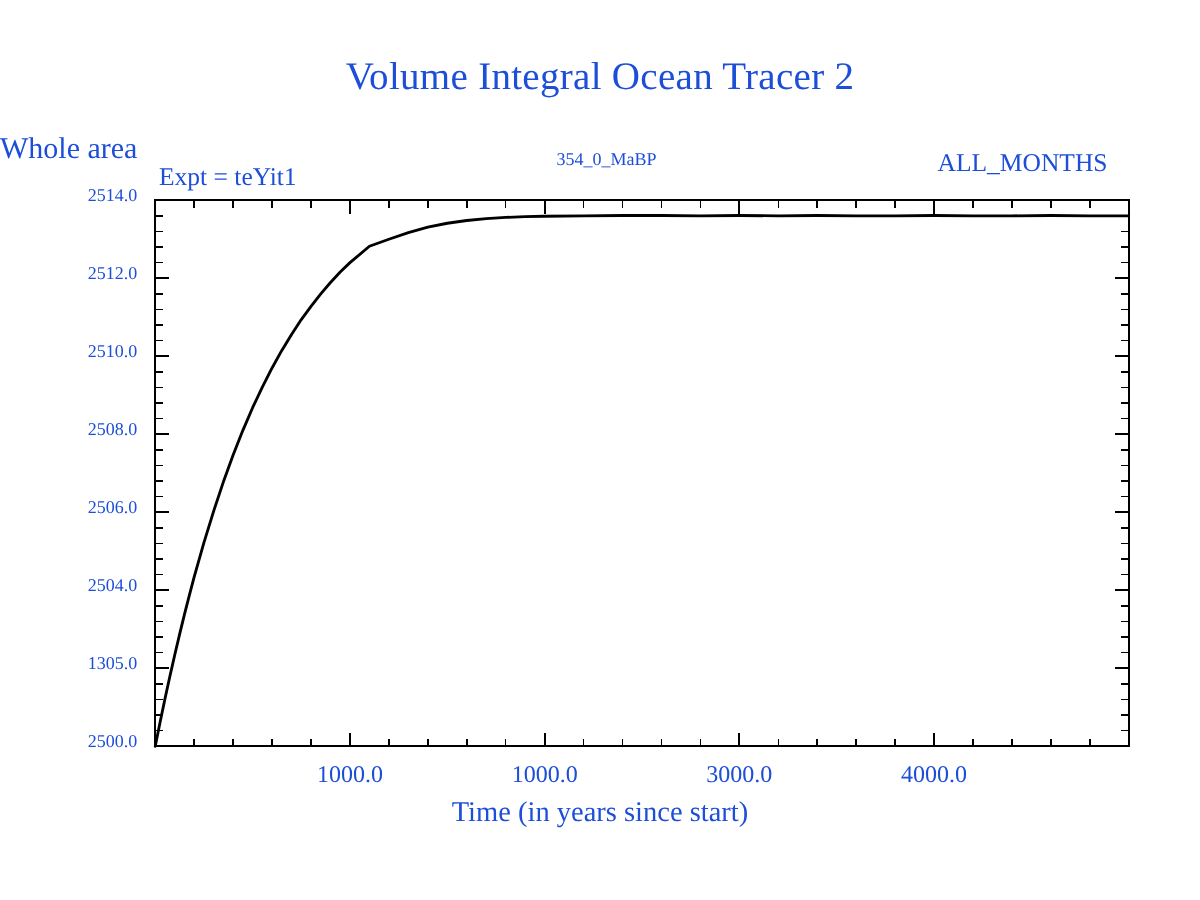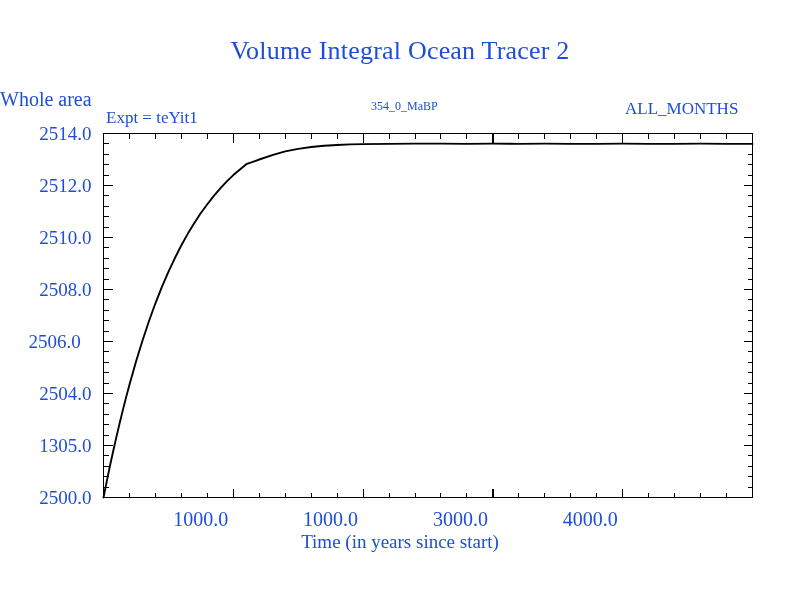--- a/index.html
+++ b/index.html
@@ -27,25 +27,25 @@
   #expt{left:106px;top:108px;font-size:17px;}
   #period{left:371px;top:99px;font-size:12px;}
   #months{left:625px;top:99px;font-size:17px;}
 
   #xlabel{
     left:0;top:531px;width:800px;text-align:center;
     font-size:19px;
   }
 
   .ytick-label{
-    font-size:19px;text-align:right;
+    font-size:12px;text-align:right;
     right:0;width:74px;
   }
   .xtick-label{
-    font-size:20px;
+    font-size:16px;text-align:center;
     width:120px;
   }
 
   #plotsvg{position:absolute;left:0;top:0;}
 </style>
 </head>
 <body>
 
 <div id="stage">
 
@@ -182,21 +182,21 @@
       </g>
     <g id="curve-group">
         <path d="M 103.50 497.50 L 106.75 481.38 L 109.99 465.78 L 113.23 450.96 L 116.48 436.66 L 119.72 422.88 L 122.97 409.62 L 126.22 396.88 L 129.46 384.66 L 135.95 361.78 L 142.44 340.72 L 148.93 321.22 L 155.42 303.28 L 161.91 286.90 L 168.40 271.82 L 174.89 258.04 L 181.38 245.30 L 187.87 233.60 L 194.36 222.94 L 200.85 213.06 L 207.34 204.22 L 213.83 195.90 L 220.32 188.36 L 226.81 181.34 L 233.30 175.10 L 246.28 164.18 L 259.26 159.50 L 272.24 155.08 L 285.22 151.44 L 298.20 148.84 L 311.18 147.02 L 324.16 145.72 L 337.14 144.94 L 350.12 144.42 L 363.10 144.16 L 389.06 143.90 L 415.02 143.64 L 440.98 143.64 L 466.94 143.90 L 492.90 143.64 L 518.86 143.90 L 544.82 143.64 L 570.78 143.90 L 596.74 143.90 L 622.70 143.64 L 648.66 143.90 L 674.62 143.90 L 700.58 143.64 L 726.54 143.90 L 752.50 143.90" fill="none" stroke="#000000" stroke-width="1.9" stroke-linejoin="round" stroke-linecap="round"></path>
       </g>
   </svg>
 
   <div id="ylabels">
       <div class="txt ytick-label" style="left: 17.5px; top: 486.5px;">2500.0</div>
       <div class="txt ytick-label" style="left: 17.5px; top: 434.5px;">1305.0</div>
       <div class="txt ytick-label" style="left: 17.5px; top: 382.5px;">2504.0</div>
-      <div class="txt ytick-label" style="left: 17.5px; top: 330.5px; text-align: center;">2506.0</div>
+      <div class="txt ytick-label" style="left: 17.5px; top: 330.5px;">2506.0</div>
       <div class="txt ytick-label" style="left: 17.5px; top: 278.5px;">2508.0</div>
       <div class="txt ytick-label" style="left: 17.5px; top: 226.5px;">2510.0</div>
       <div class="txt ytick-label" style="left: 17.5px; top: 174.5px;">2512.0</div>
       <div class="txt ytick-label" style="left: 17.5px; top: 122.5px;">2514.0</div>
     </div>
   <div id="xlabels">
       <div class="txt xtick-label" style="left: 173.3px; top: 507.5px;">1000.0</div>
       <div class="txt xtick-label" style="left: 303.1px; top: 507.5px;">1000.0</div>
       <div class="txt xtick-label" style="left: 432.9px; top: 507.5px;">3000.0</div>
       <div class="txt xtick-label" style="left: 562.7px; top: 507.5px;">4000.0</div>

